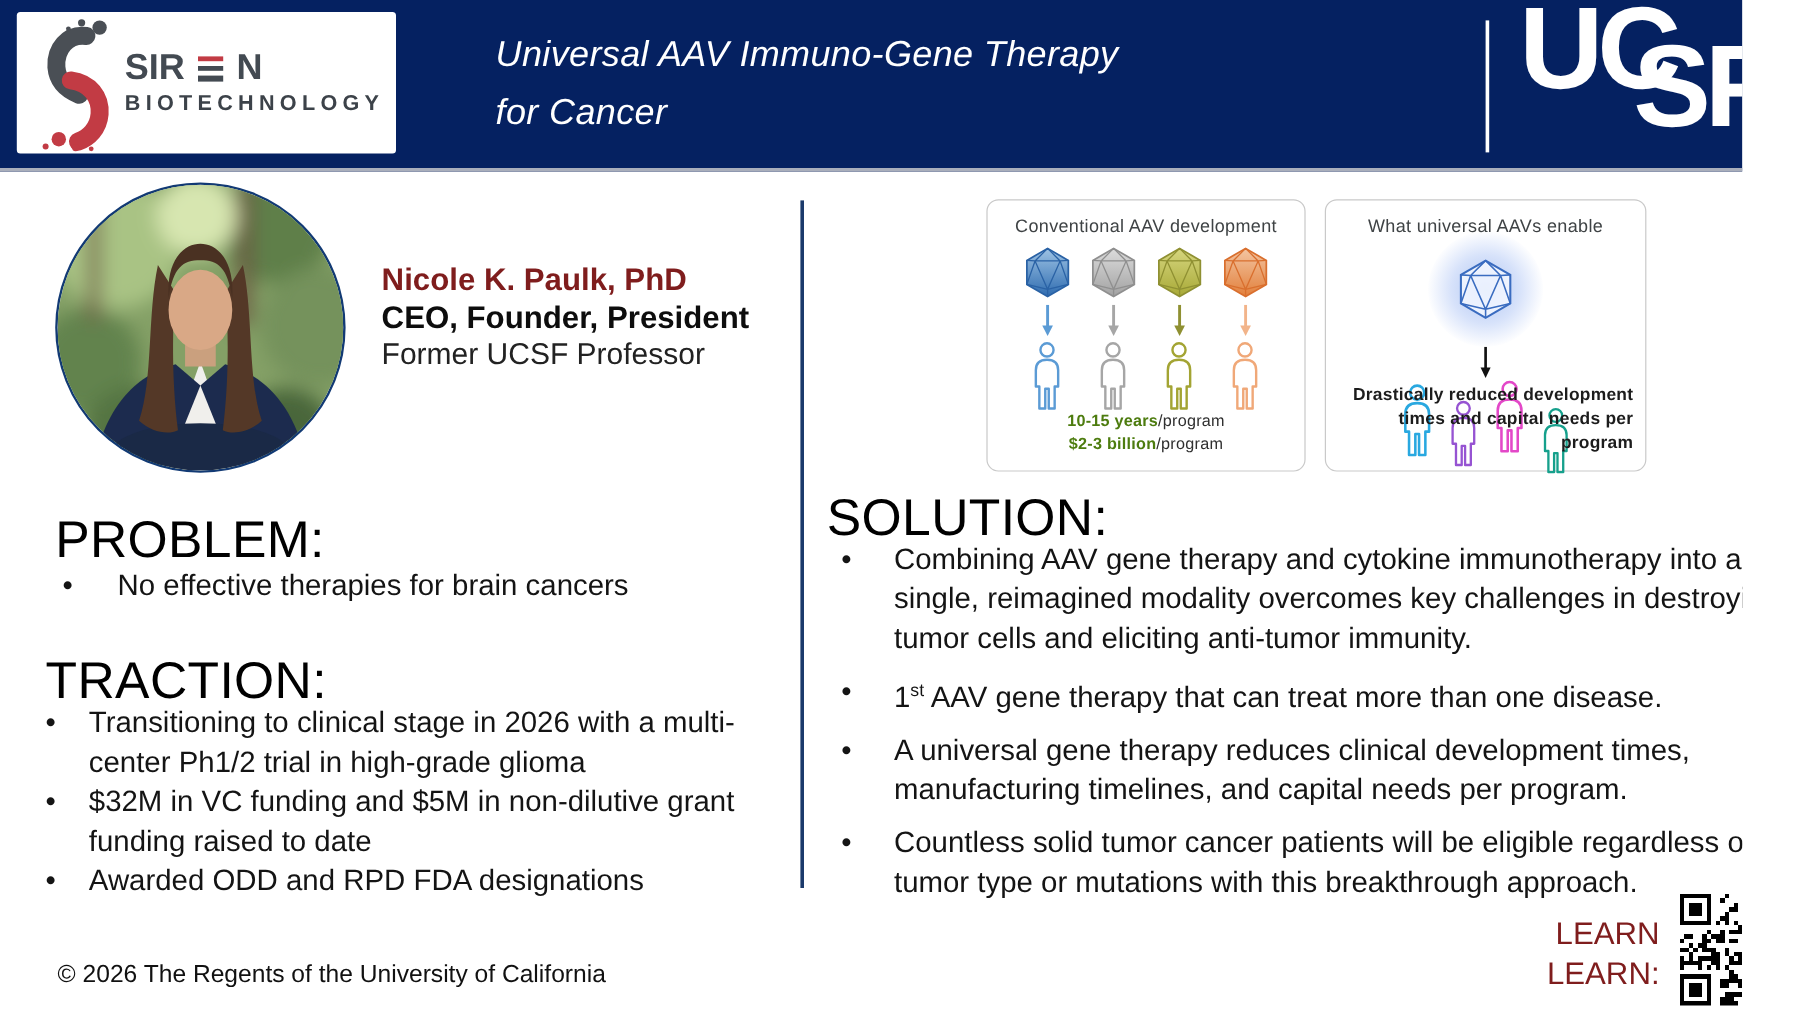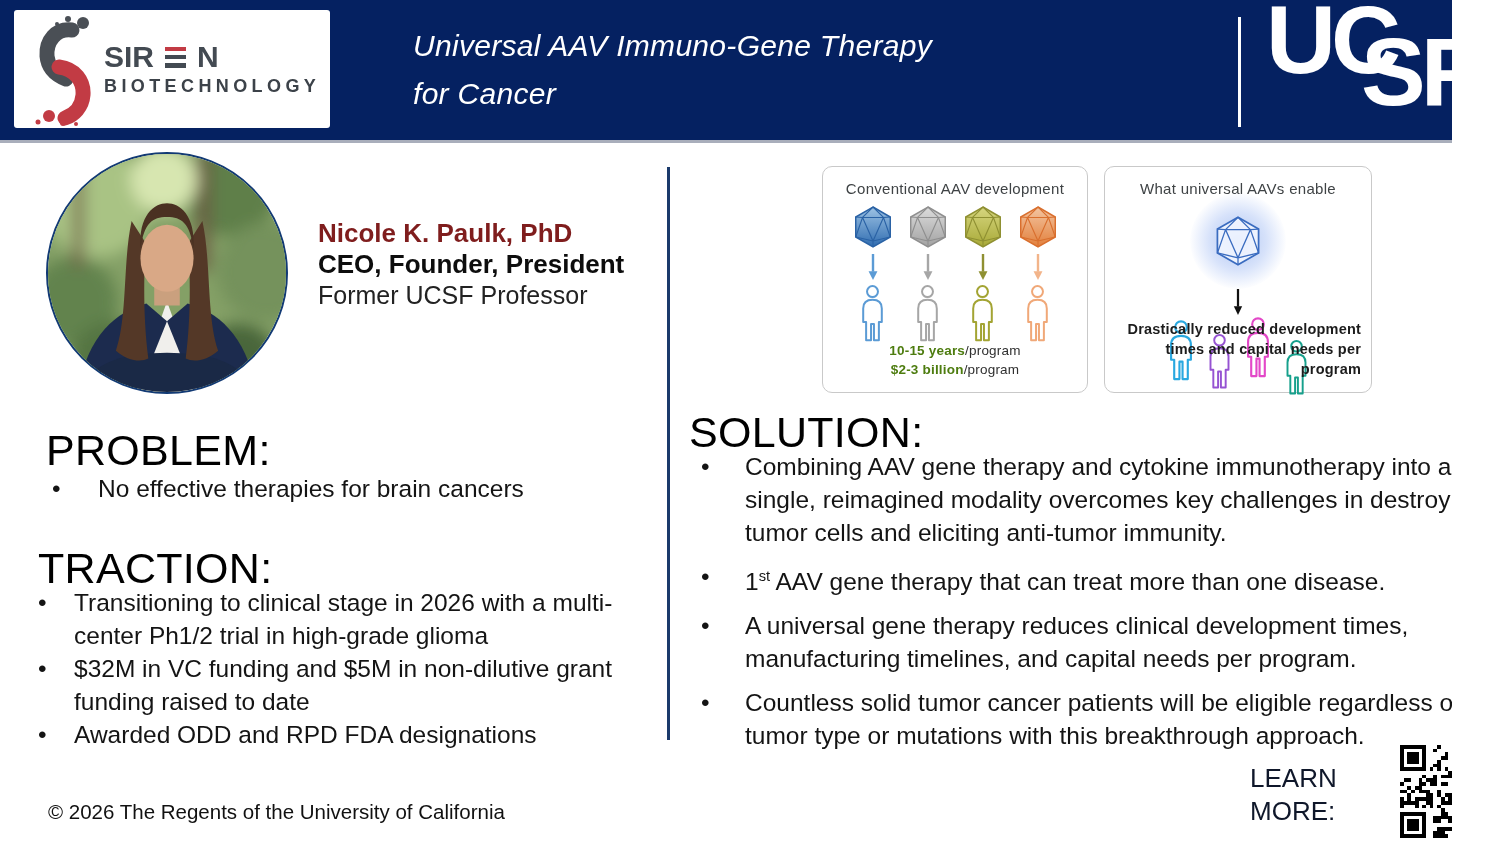--- a/index.html
+++ b/index.html
@@ -78,22 +78,22 @@
   .diag-caption{position:absolute;left:10px;right:10px;bottom:13px;text-align:right;
                 font-weight:700;font-size:14.5px;line-height:20px;color:#1c1c1c;letter-spacing:0.2px;}
 
   #solution-heading{left:689px;top:408px;}
   #solution-list{left:701px;top:450px;width:800px;}
   #solution-list li{margin-bottom:11px;}
   #solution-list li::before{flex:0 0 44px;}
   #solution-list li span.wrap{display:block;width:740px;}
   .sup{vertical-align:super;font-size:60%;}
 
-  .learn-more{position:absolute;left:1250px;top:762px;width:133px;text-align:left;
-              font-size:26px;line-height:33px;color:#0f172a;}
+  .learn-more{position:absolute;left:1250px;top:762px;width:133px;text-align:right;
+              font-size:26px;line-height:33px;color:#7f1d1d;}
   .qr{position:absolute;left:1400px;top:745px;width:93px;height:93px;}
   .qr svg{display:block;width:100%;height:100%;}
 </style>
 </head>
 <body>
 
 <div class="slide">
 
   <div class="header">
 
@@ -343,21 +343,21 @@
     <li>
       <span class="wrap">A universal gene therapy reduces clinical development times, manufacturing timelines, and capital needs per program.</span>
     </li>
     <li>
       <span class="wrap">Countless solid tumor cancer patients will be eligible regardless of tumor type or mutations with this breakthrough approach.</span>
     </li>
   </ul>
 
   <div class="learn-more">
     <div>LEARN</div>
-    <div>MORE:</div>
+    <div>LEARN:</div>
   </div>
   <div class="qr">
     <svg viewBox="0 0 25 25" shape-rendering="crispEdges" fill="#000">
         <rect x="0" y="0" width="1" height="1"></rect>
         <rect x="1" y="0" width="1" height="1"></rect>
         <rect x="2" y="0" width="1" height="1"></rect>
         <rect x="3" y="0" width="1" height="1"></rect>
         <rect x="4" y="0" width="1" height="1"></rect>
         <rect x="5" y="0" width="1" height="1"></rect>
         <rect x="6" y="0" width="1" height="1"></rect>

